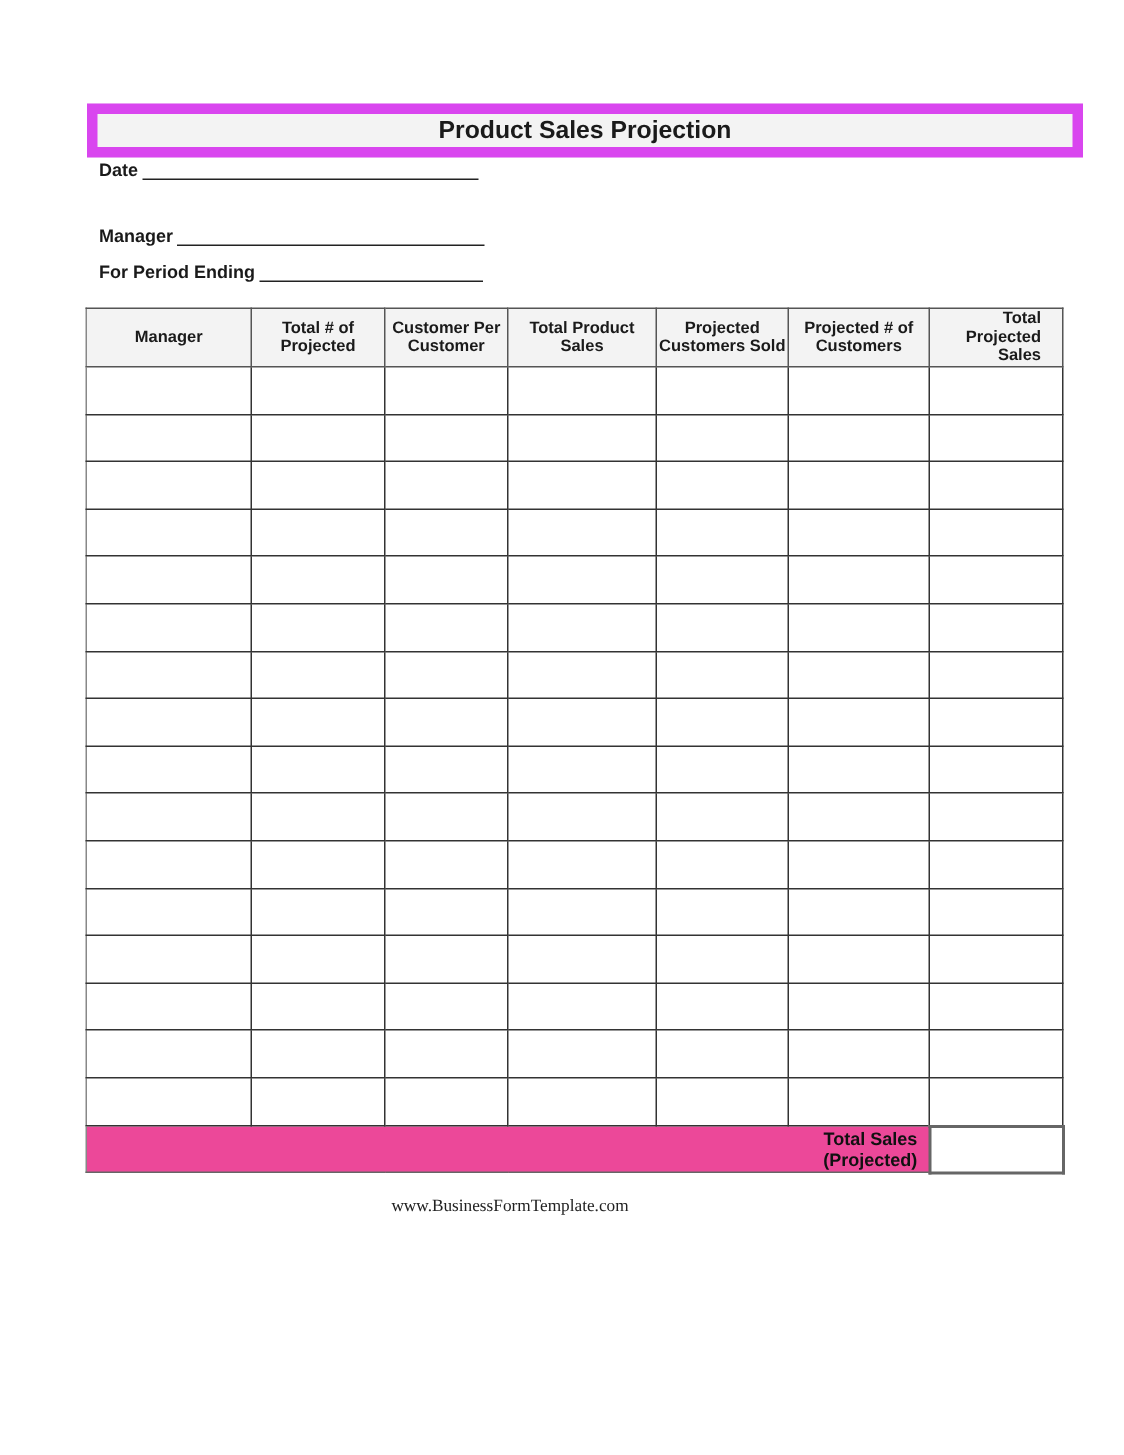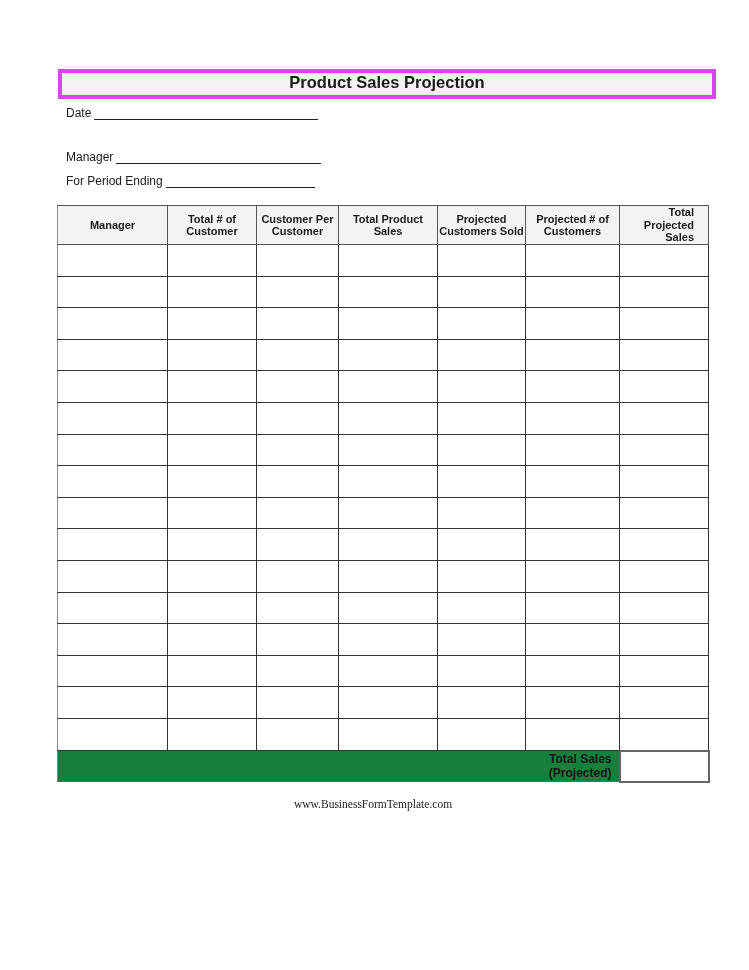--- a/index.html
+++ b/index.html
@@ -1,28 +1,28 @@
 <!DOCTYPE html>
 <html><head>
 <meta charset="utf-8">
 <style>
   html, body { margin:0; padding:0; background:#ffffff; }
   body { width:749px; height:970px; position:relative; overflow:hidden; font-family:"Liberation Sans", sans-serif; color:#111; }
-  .title-box { position:absolute; left:58px; top:69px; width:650px; height:22px; border:4px solid #d946ef; background:#f3f3f3; display:flex; justify-content:center; }
+  .title-box { position:absolute; left:58px; top:69px; width:650px; height:22px; border:7px solid #d946ef; background:#f3f3f3; display:flex; align-items:center; justify-content:center; }
   .title-box span { font-weight:bold; font-size:16.5px; color:#1a1a1a; }
-  .field { position:absolute; left:66px; font-weight:normal; font-size:12px; display:flex; align-items:flex-end; color:#1a1a1a; }
+  .field { position:absolute; left:66px; font-weight:bold; font-size:12px; display:flex; align-items:flex-end; color:#1a1a1a; }
   .field .line { display:inline-block; border-bottom:1.2px solid #222; height:12px; margin-left:3px; }
   table.grid { position:absolute; left:57px; top:205px; border-collapse:collapse; table-layout:fixed; }
   table.grid td, table.grid th { border:1px solid #333; padding:0; }
   table.grid th { background:#f3f3f3; font-weight:bold; font-size:11px; line-height:12.5px; color:#1a1a1a; text-align:center; height:38px; border-color:#555; }
   table.grid tr.data td { height:30.6px; background:#fff; }
-  table.grid tr.total td.label-cell { background:#15803d; text-align:right; font-weight:bold; font-size:12px; line-height:14px; padding-right:7px; height:30px; border-color:#666; }
+  table.grid tr.total td.label-cell { background:#ec4899; text-align:right; font-weight:bold; font-size:12px; line-height:14px; padding-right:7px; height:30px; border-color:#666; }
   table.grid tr.total td.value-cell { background:#fff; border:2px solid #666; }
   table.grid tr:first-child th, table.grid tr.data td:first-child, table.grid tr.total td:first-child { border-left-color:#888; }
-  .footer { position:absolute; left:0; width:616px; top:798px; text-align:center; font-family:"Liberation Serif", serif; font-size:11.5px; color:#222; padding-left:64px; box-sizing:border-box;margin-left:33px; }
+  .footer { position:absolute; left:0; width:616px; top:798px; text-align:center; font-family:"Liberation Serif", serif; font-size:11.5px; color:#222; padding-left:64px; box-sizing:border-box; }
 </style>
 </head>
 <body>
 
 <div class="title-box">
   <span>Product Sales Projection</span>
 </div>
 
 <div class="field" style="top:106px;">
   <span>Date</span>
@@ -45,21 +45,21 @@
       <col style="width:89px">
       <col style="width:82px">
       <col style="width:99px">
       <col style="width:88px">
       <col style="width:94px">
       <col style="width:89px">
   </colgroup>
   <thead>
     <tr>
       <th>Manager</th>
-      <th>Total # of Customer</th>
+      <th>Total # of Projected</th>
       <th>Customer Per Customer</th>
       <th>Total Product Sales</th>
       <th>Projected Customers Sold</th>
       <th>Projected # of Customers</th>
       <th style="padding:0 14px;text-align:right;">Total Projected Sales</th>
     </tr>
   </thead>
   <tbody id="table-body">
       <tr class="data">
         <td></td>

